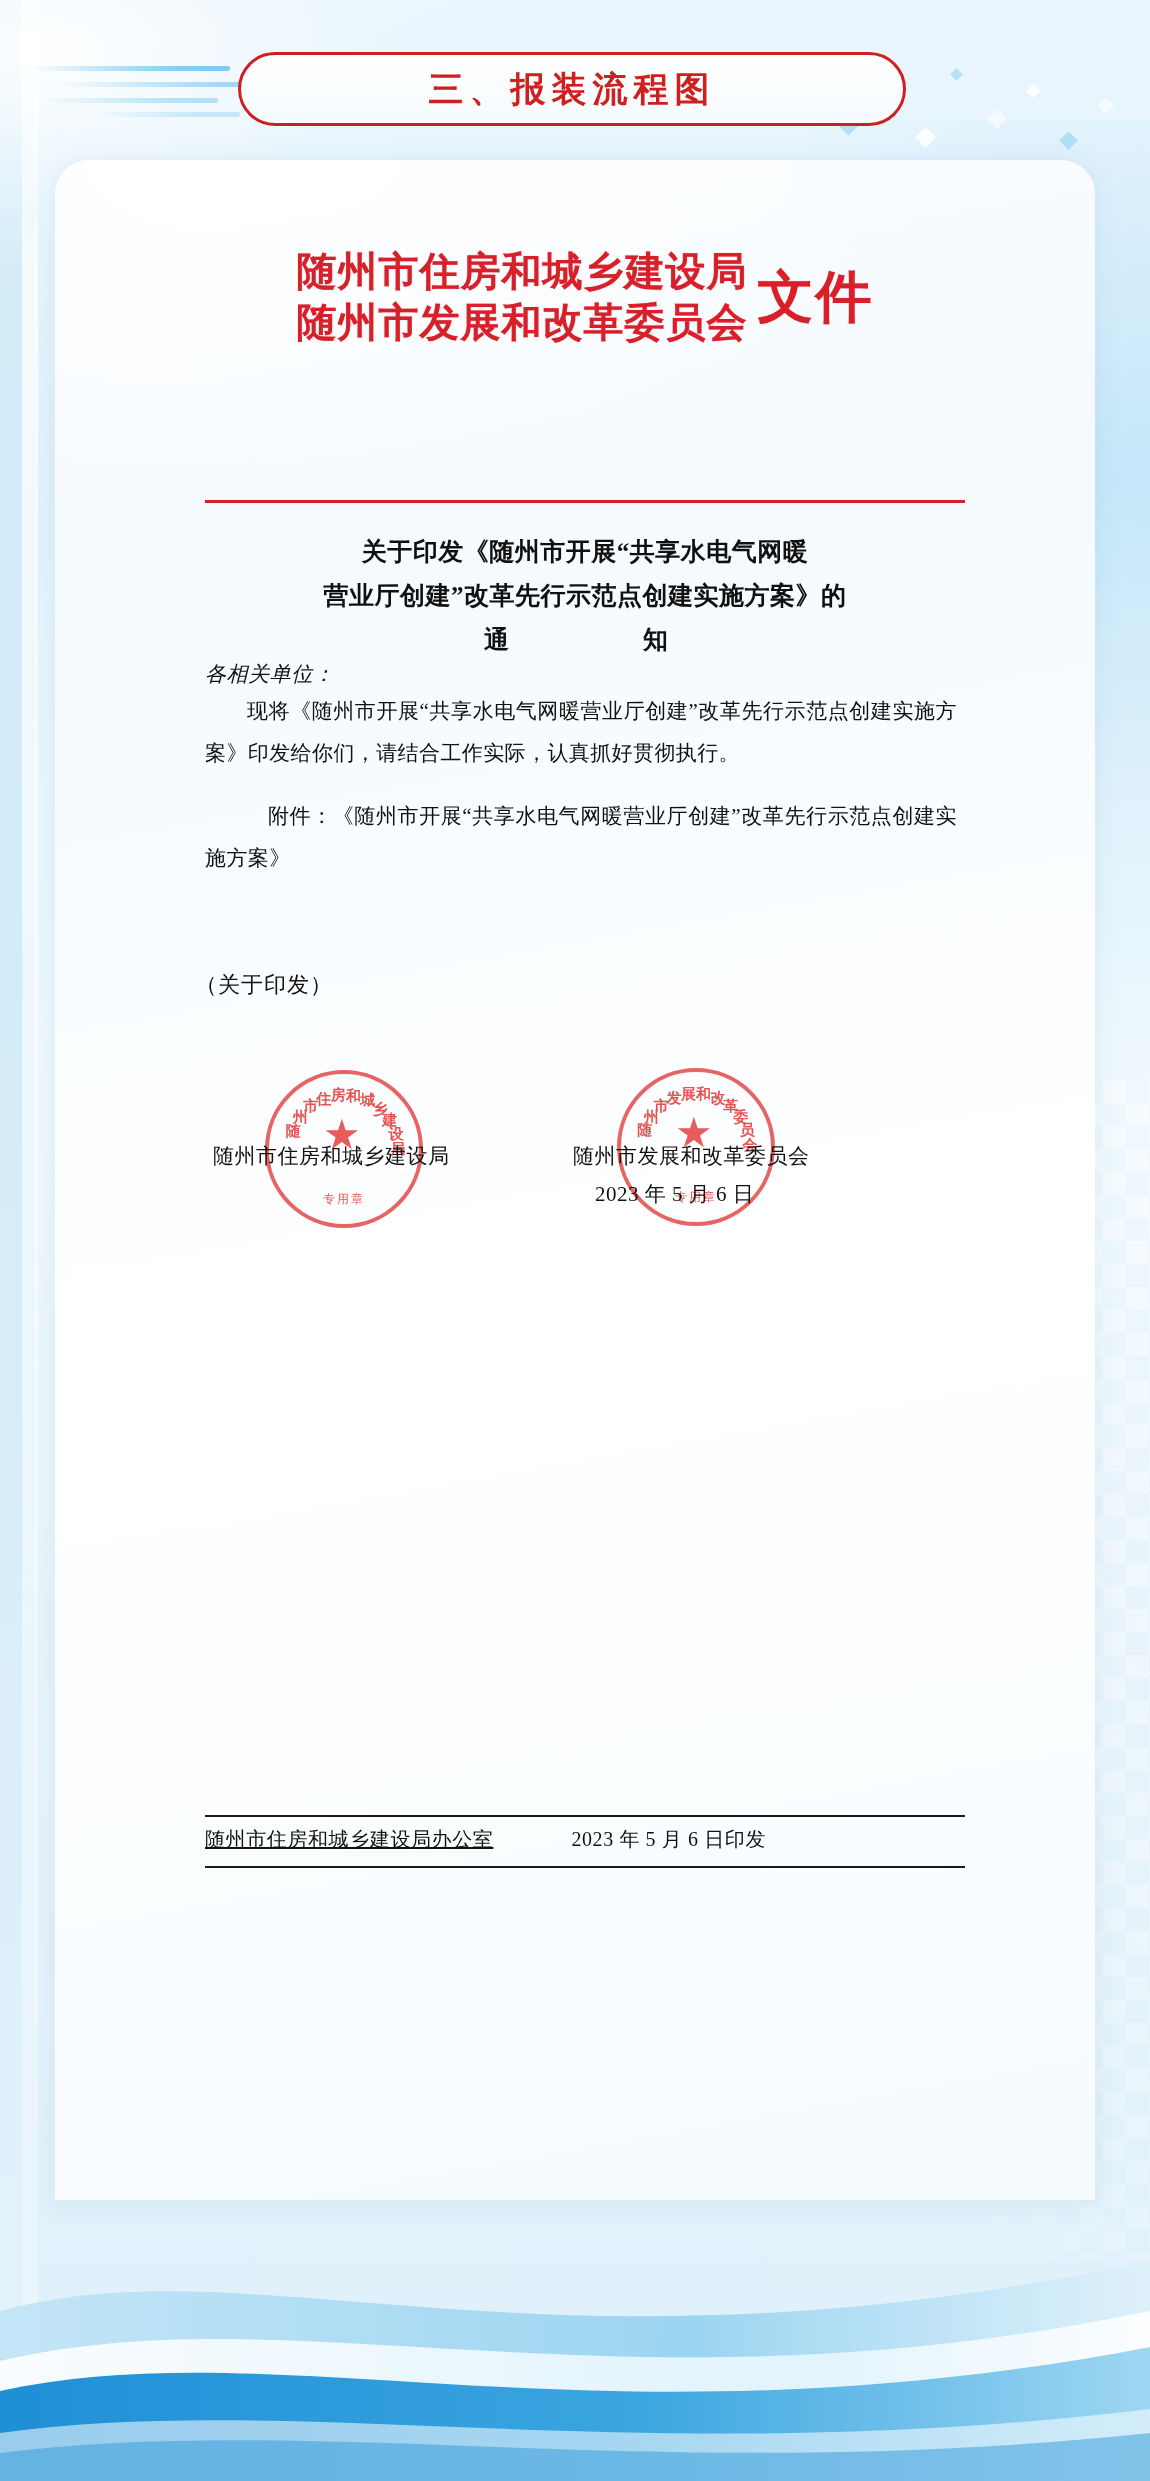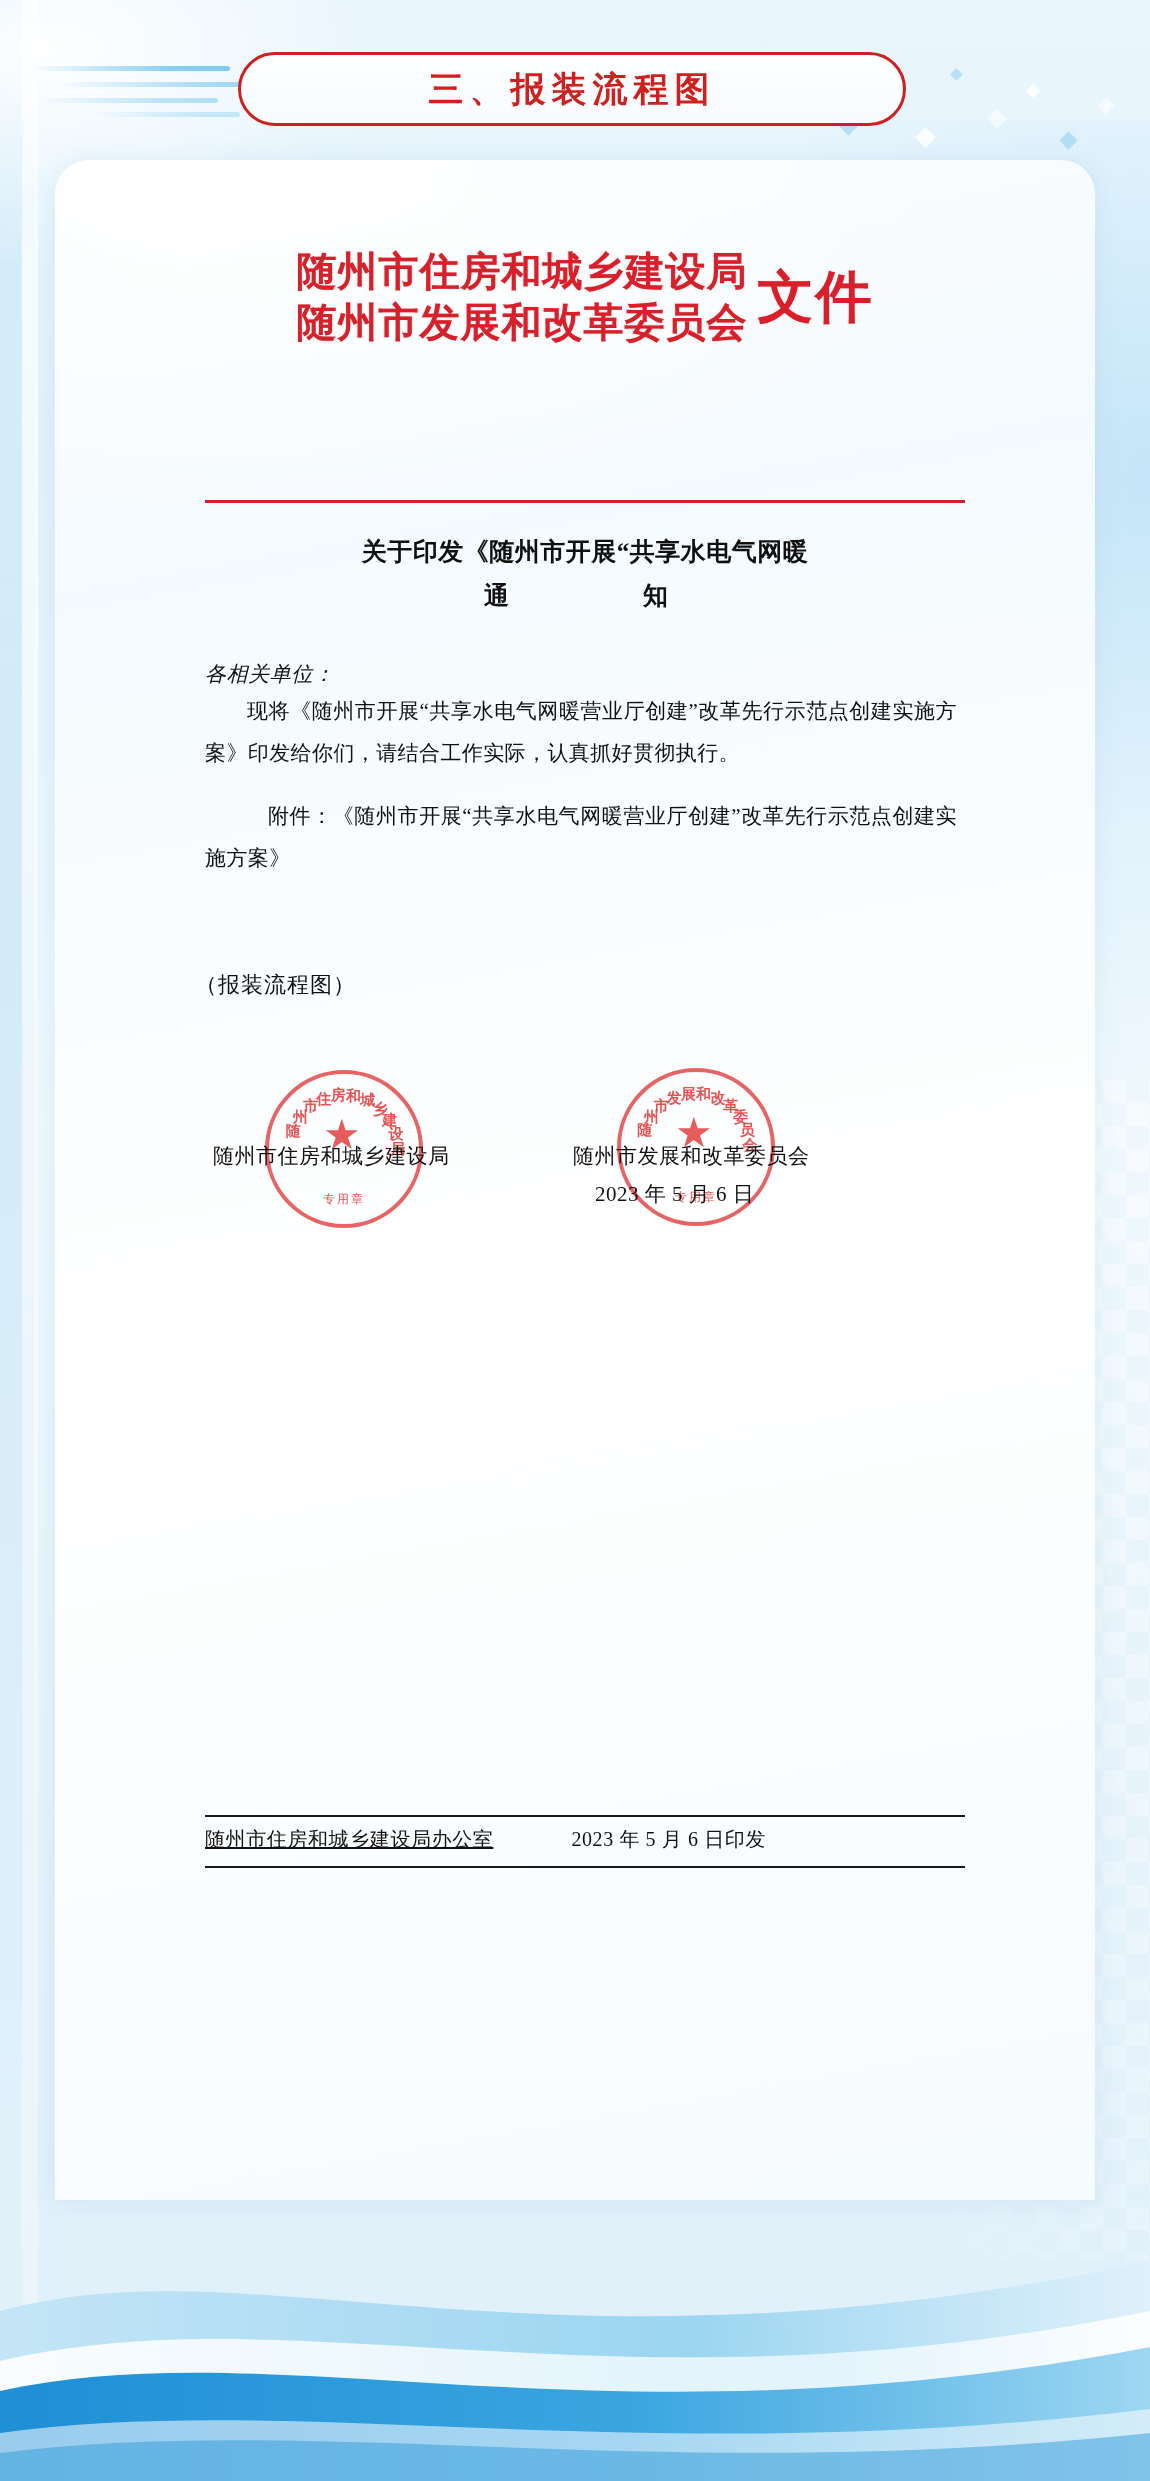--- a/index.html
+++ b/index.html
@@ -391,28 +391,29 @@
         <div>随州市住房和城乡建设局</div>
         <div>随州市发展和改革委员会</div>
       </div>
       <div class="letterhead-doc">文件</div>
     </div>
 
     <div class="red-rule"></div>
 
     <div class="doc-title">
       <div>关于印发《随州市开展“共享水电气网暖</div>
+      <div>营业厅创建”改革先行示范点创建实施方案》的</div>
       <div class="tongzhi">通　　知</div>
     </div>
 
     <div class="salutation">各相关单位：</div>
     <div class="para p2">附件：《随州市开展“共享水电气网暖营业厅创建”改革先行示范点创建实施方案》</div>
     <div class="para p1">现将《随州市开展“共享水电气网暖营业厅创建”改革先行示范点创建实施方案》印发给你们，请结合工作实际，认真抓好贯彻执行。</div>
 
-    <div class="no-body">（报装流程图）</div>
+    <div class="no-body">（关于印发）</div>
 
     <div class="sig-row">
 
       <div class="seal s1">
         <div class="seal-text">
           <div class="seal-ch" style="transform:rotate(-70deg) translateY(-54px) rotate(70deg);">随</div>
           <div class="seal-ch" style="transform:rotate(-54deg) translateY(-54px) rotate(54deg);">州</div>
           <div class="seal-ch" style="transform:rotate(-38deg) translateY(-54px) rotate(38deg);">市</div>
           <div class="seal-ch" style="transform:rotate(-22deg) translateY(-54px) rotate(22deg);">住</div>
           <div class="seal-ch" style="transform:rotate(-6deg) translateY(-54px) rotate(6deg);">房</div>

